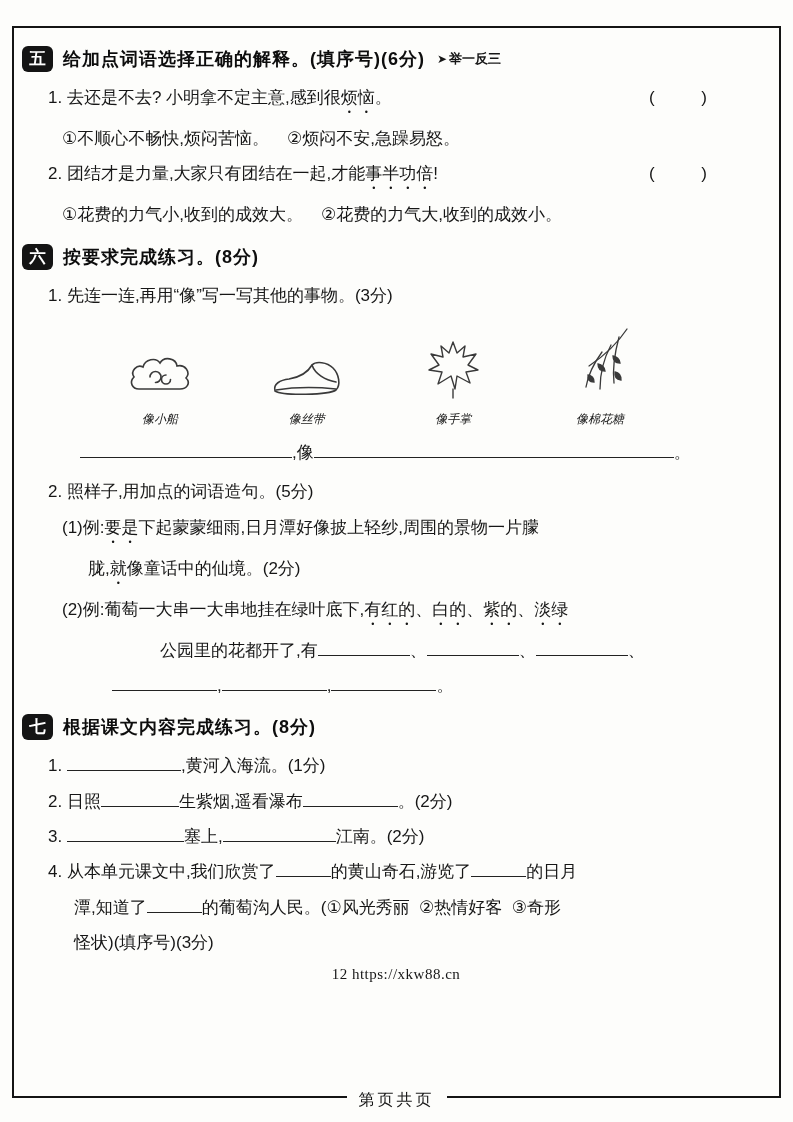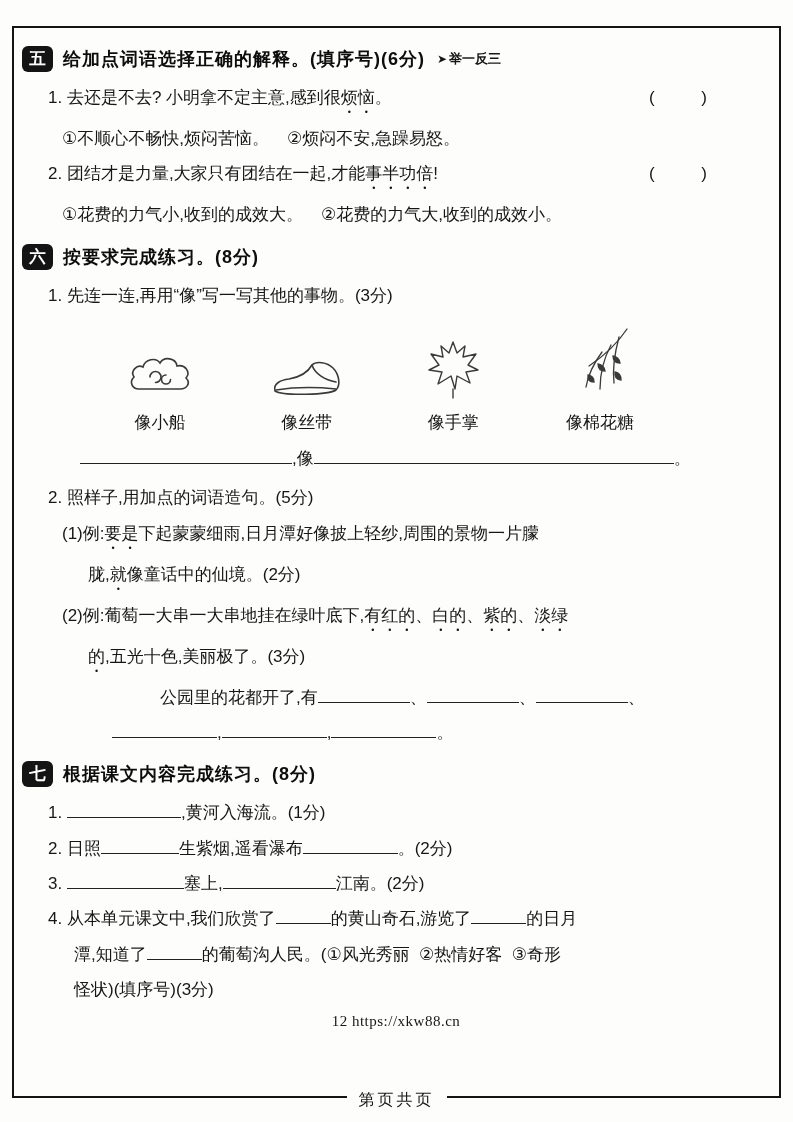--- a/index.html
+++ b/index.html
@@ -32,21 +32,21 @@
   .bracket { margin-left:auto; margin-right:62px; white-space:pre; letter-spacing:1px; }
 
   .bl { display:inline-block; border-bottom:1.6px solid #222; height:1em; vertical-align:baseline; }
   .w55{width:55px} .w78{width:78px} .w92{width:92px} .w95{width:95px} .w105{width:105px}
   .w113{width:113px} .w114{width:114px} .w117{width:117px} .w212{width:212px}
   .w215{width:215px} .w290{width:290px} .w360{width:360px}
 
   .match-row { display:flex; justify-content:space-between; margin:10px 30px 12px 78px; width:560px; }
   .match-item { display:flex; flex-direction:column; align-items:center; width:120px; }
   .draw-box { height:82px; display:flex; align-items:flex-end; justify-content:center; }
-  .match-label { margin-top:10px; font-size:17px; }
+  .match-label { margin-top:10px; font-size:12px;font-style:italic; }
   svg { display:block; }
 
   .fill-line { margin-left:58px; margin-bottom:13px; }
   .ex1-fill  { margin-left:90px; }
   .ex2-fill1 { margin-left:138px; }
   .ex2-fill2 { margin-left:90px; }
 
   .mb-sec { margin-bottom:15px; }
   .mb-lg  { margin-bottom:14px; }
 
@@ -171,23 +171,20 @@
     <div class="line sub">
       <span>(1)例:</span><span class="emph">要是</span><span>下起蒙蒙细雨,日月潭好像披上轻纱,周围的景物一片朦</span>
     </div>
     <div class="line cont">
       <span>胧,</span><span class="emph">就</span><span>像童话中的仙境。(2分)</span>
     </div>
 
     <div class="line sub">
       <span>(2)例:葡萄一大串一大串地挂在绿叶底下,</span><span class="emph">有红的、白的、紫的、淡绿</span>
     </div>
-    <div class="line cont">
-      <span class="emph">的</span><span>,五光十色,美丽极了。(3分)</span>
-    </div>
     <div class="line ex2-fill1">
       <span>公园里的花都开了,有</span><span class="bl w92"></span><span>、</span><span class="bl w92"></span><span>、</span><span class="bl w92"></span><span>、</span>
     </div>
     <div class="line ex2-fill2 mb-sec">
       <span class="bl w105"></span><span>,</span><span class="bl w105"></span><span>,</span><span class="bl w105"></span><span>。</span>
     </div>
 
     <div class="sec-header">
       <span class="sec-num">七</span>
       <span class="sec-title">根据课文内容完成练习。(8分)</span>

